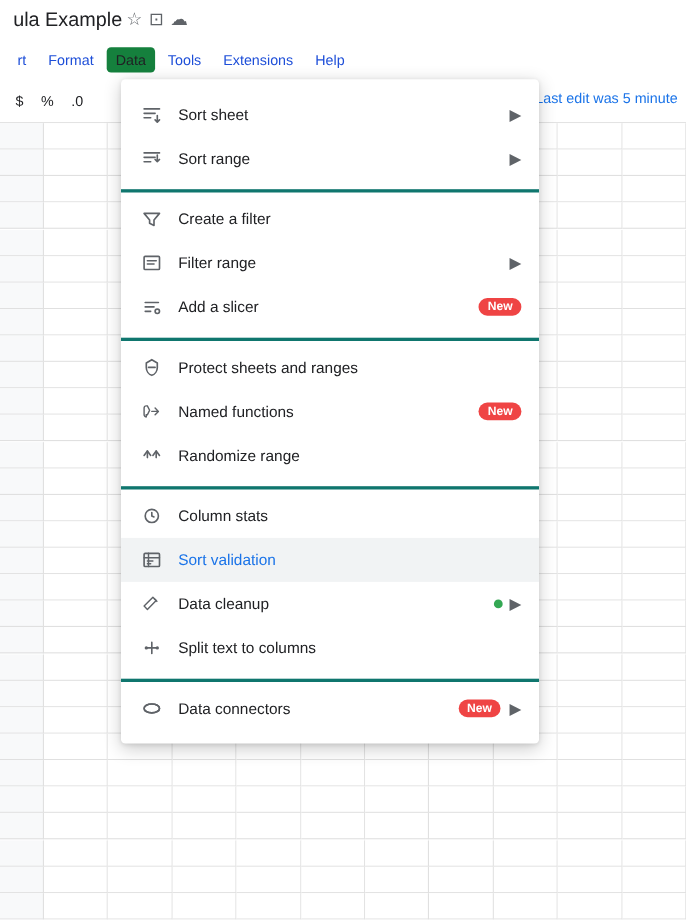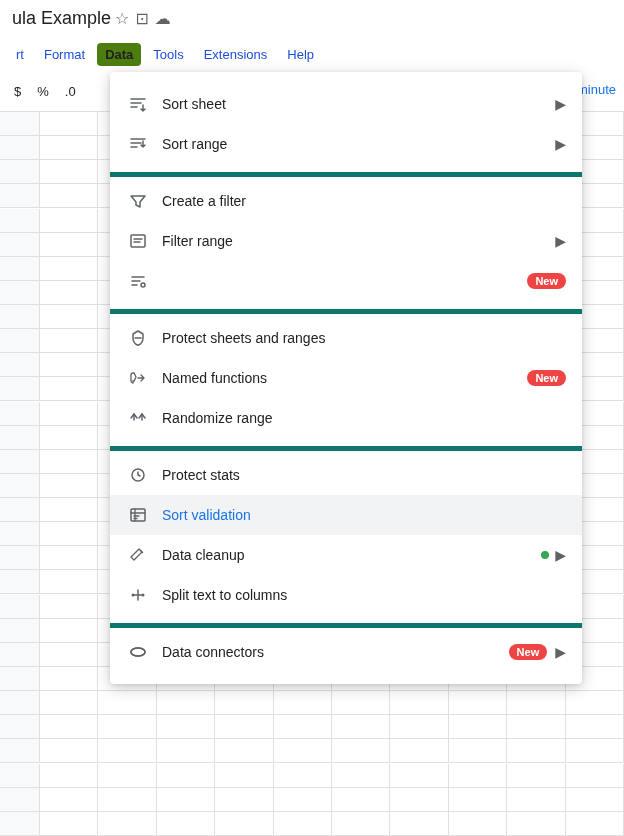--- a/index.html
+++ b/index.html
@@ -64,23 +64,23 @@
     .menu-item {
       padding: 4px 8px;
       border-radius: 4px;
       cursor: pointer;
       font-size: 13px;
       color: #1d4ed8;
       white-space: nowrap;
     }
 
     .menu-item.data-menu {
-      background: #4d7c0f;
+      background: #15803d;
       color: #202124;
-      font-weight: 700;
+      font-weight: 400;
     }
 
     .last-edit {
       position: absolute;
       top: 36px;
       right: 8px;
       font-size: 13px;
       color: #1a73e8;
       line-height: 36px;
     }
@@ -127,34 +127,34 @@
       border-right: 1px solid #e0e0e0;
       border-bottom: 1px solid #e0e0e0;
       height: 24px;
     }
 
     
     .dropdown-overlay {
       position: absolute;
       top: 72px;
       left: 110px;
-      width: 472px;
+      width: 380px;
       background: white;
       border-radius: 4px;
       box-shadow: 0 4px 16px rgba(0,0,0,0.2), 0 1px 4px rgba(0,0,0,0.1);
       z-index: 100;
       padding: 8px 0;
     }
 
     .menu-section {
       padding: 4px 0;
     }
 
     .menu-section + .menu-section {
-      border-top: 5px solid #0f766e;
+      border-top: 3px solid #0f766e;
       margin-top: 4px;
       padding-top: 4px;
     }
 
     .dropdown-item {
       display: flex;
       align-items: center;
       padding: 8px 16px;
       cursor: pointer;
       color: #202124;
@@ -621,20 +621,21 @@
       <span class="dropdown-item-label">Filter range</span>
       <span class="dropdown-item-arrow">▶</span>
     </div>
     <div class="dropdown-item">
       <div class="dropdown-item-icon">
         <svg width="18" height="18" viewBox="0 0 18 18" fill="none">
           <path d="M3 5h12M3 9h8M3 13h5" stroke="#5f6368" stroke-width="1.5" stroke-linecap="round"></path>
           <circle cx="14" cy="13" r="2" stroke="#5f6368" stroke-width="1.5"></circle>
         </svg>
       </div>
+      <span class="dropdown-item-label">Add a slicer</span>
       <span class="new-badge">New</span>
     </div>
   </div>
 
   <div class="menu-section">
     <div class="dropdown-item">
       <div class="dropdown-item-icon">
         <svg width="18" height="18" viewBox="0 0 18 18" fill="none">
           <path d="M9 2L4 5v4c0 3.3 2.1 6.4 5 7.2 2.9-.8 5-3.9 5-7.2V5L9 2z" stroke="#5f6368" stroke-width="1.5" stroke-linejoin="round" fill="none"></path>
           <path d="M6 9h6" stroke="#5f6368" stroke-width="1.5" stroke-linecap="round"></path>
@@ -664,21 +665,21 @@
   </div>
 
   <div class="menu-section">
     <div class="dropdown-item">
       <div class="dropdown-item-icon">
         <svg width="18" height="18" viewBox="0 0 18 18" fill="none">
           <circle cx="9" cy="9" r="6" stroke="#5f6368" stroke-width="1.5"></circle>
           <path d="M9 6v3l2 1" stroke="#5f6368" stroke-width="1.5" stroke-linecap="round"></path>
         </svg>
       </div>
-      <span class="dropdown-item-label">Protect stats</span>
+      <span class="dropdown-item-label">Column stats</span>
     </div>
     <div class="dropdown-item active-item">
       <div class="dropdown-item-icon">
         <svg width="18" height="18" viewBox="0 0 18 18" fill="none">
           <rect x="2" y="3" width="14" height="12" rx="1" stroke="#5f6368" stroke-width="1.5"></rect>
           <path d="M2 7h14M6 3v12M5 10h5M5 12.5h3" stroke="#5f6368" stroke-width="1.3" stroke-linecap="round"></path>
         </svg>
       </div>
       <span class="dropdown-item-label" style="color:#1a73e8;">Sort validation</span>
     </div>

